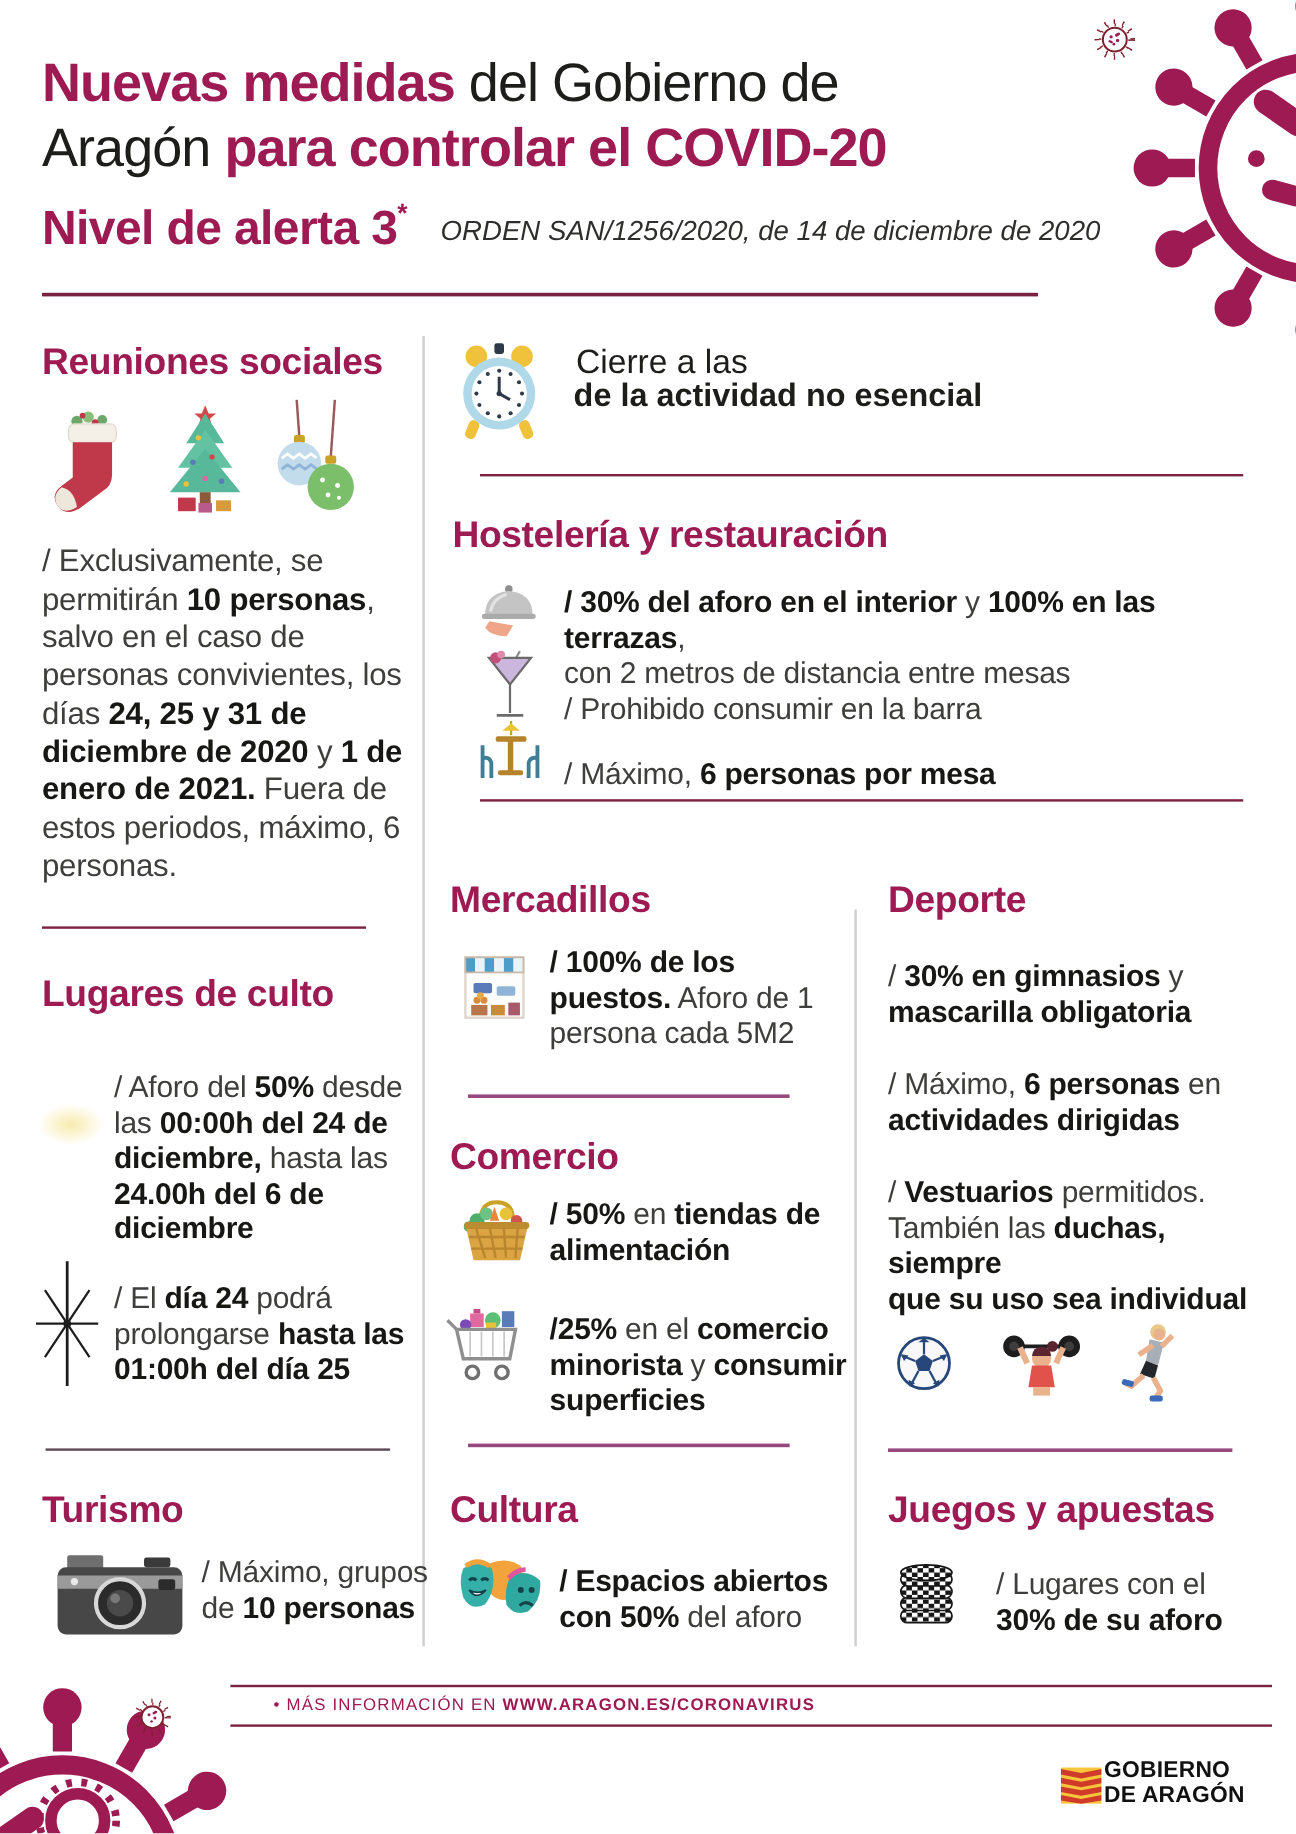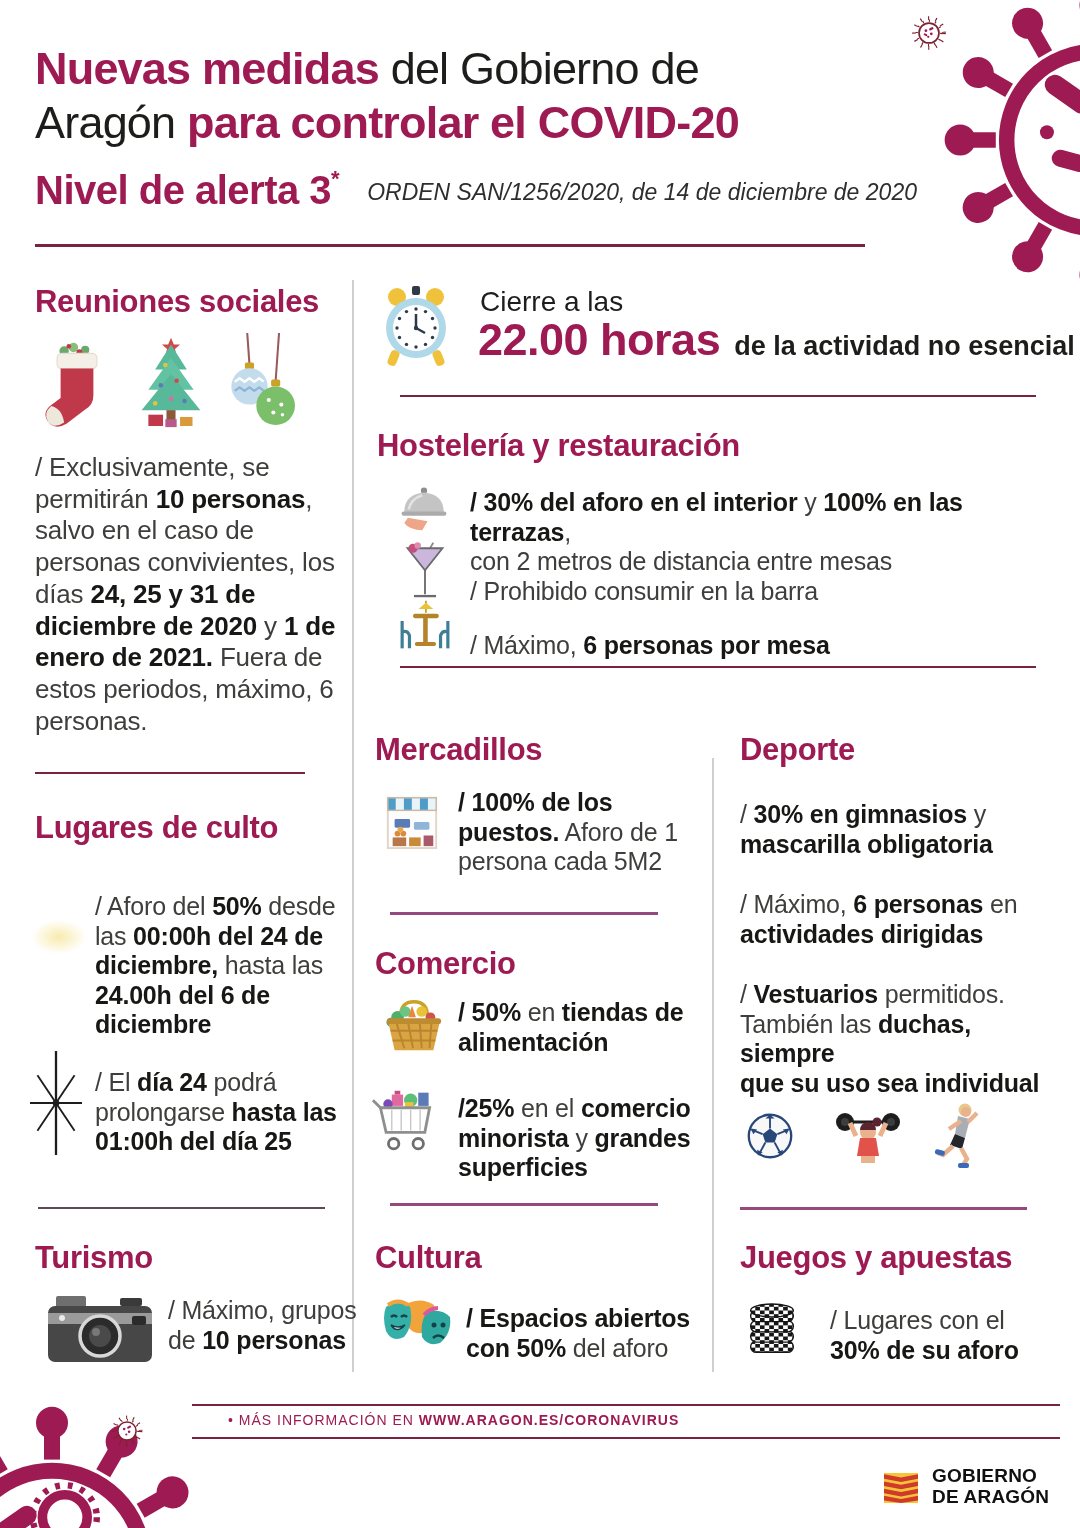--- a/index.html
+++ b/index.html
@@ -22,21 +22,21 @@
   .hr-purple{height:3px;background:#96497C;}
   .hr-dark{height:2px;background:#5E4A56;}
   .vdiv{width:2px;background:#CFCFCF;}
   .closure-intro{font-size:28px;font-weight:400;color:#1D1D1B;}
   .closure-line{display:flex;align-items:baseline;gap:14px;}
   .closure-time{font-size:45px;font-weight:700;color:#9E1A52;letter-spacing:-0.5px;}
   .closure-scope{font-size:27px;font-weight:700;color:#1D1D1B;}
   .glow{background:radial-gradient(closest-side,rgba(244,224,130,0.65),rgba(244,224,130,0) 75%);}
   .footer-info{font-size:14px;letter-spacing:1px;color:#9E1A52;font-weight:500;}
   .footer-info b{font-weight:700;color:#9E1A52;}
-  .logo{display:flex;align-items:flex-start;gap:14px;justify-content:center;}
+  .logo{display:flex;align-items:flex-start;gap:2px;justify-content:center;}
   .logo-text{font-size:19px;font-weight:700;color:#111;line-height:1.1;letter-spacing:0.2px;}
 </style>
 </head>
 <body>
 
 <div class="page">
 
   <svg class="abs" style="left:906px;top:10px;width:46px;height:46px" viewBox="0 0 60 60">
     <circle cx="30" cy="30" r="19.5" fill="none" stroke="#7E2230" stroke-width="5" stroke-dasharray="1.5 8.5"></circle>
     <circle cx="30" cy="30" r="16" fill="none" stroke="#7E2230" stroke-width="3" stroke-dasharray="1.5 6.8"></circle>
@@ -197,21 +197,20 @@
         <circle cx="23.5" cy="36.5" r="1.7"></circle>
         <circle cx="30.5" cy="29.6" r="1.7"></circle>
     </g>
     <line x1="40" y1="46" x2="40" y2="32" stroke="#2E3A4A" stroke-width="2.5"></line>
     <line x1="40" y1="46" x2="49" y2="51" stroke="#2E3A4A" stroke-width="2.5"></line>
     <circle cx="40" cy="46" r="2.2" fill="#2E3A4A"></circle>
   </svg>
 
   <div class="abs closure-intro" style="left:480px;top:286px">Cierre a las</div>
   <div class="abs closure-line" style="left:478px;top:314px">
-    <span class="closure-time">22.00 horas</span>
     <span class="closure-scope">de la actividad no esencial</span>
   </div>
   <div class="abs hr-thin" style="left:400px;top:395px;width:636px"></div>
 
   <h2 class="sec-title abs" style="left:377px;top:428px">Hostelería y restauración</h2>
 
   <svg class="abs" style="left:397px;top:480px;width:54px;height:52px" viewBox="0 0 60 58">
     <circle cx="30" cy="12" r="3.5" fill="#8E8E8E"></circle>
     <path d="M8 36 Q8 16 30 14 Q52 16 52 36 Z" fill="#C4C4C4"></path>
     <path d="M13 33 Q15 21 28 17" stroke="#E2E2E2" stroke-width="3" fill="none"></path>
@@ -305,21 +304,21 @@
     <g stroke="#C8C8C8" stroke-width="1.5">
       <line x1="22" y1="22" x2="22" y2="44"></line>
         <line x1="32" y1="22" x2="32" y2="44"></line>
       <line x1="42" y1="22" x2="42" y2="44"></line>
         <line x1="52" y1="22" x2="52" y2="44"></line>
     </g>
     <line x1="2" y1="12" x2="10" y2="20" stroke="#8F8F8F" stroke-width="3"></line>
     <circle cx="24" cy="58" r="5.5" fill="#fff" stroke="#6F6F6F" stroke-width="3"></circle>
     <circle cx="50" cy="58" r="5.5" fill="#fff" stroke="#6F6F6F" stroke-width="3"></circle>
   </svg>
-  <p class="rich item abs" style="left:458px;top:1094px;width:255px"><b>/25%</b><span> en el </span><b>comercio</b><br><b>minorista</b><span> y </span><b>grandes</b><br><b>superficies</b></p>
+  <p class="rich item abs" style="left:458px;top:1094px;width:255px"><b>/25%</b><span> en el </span><b>comercio</b><br><b>minorista</b><span> y </span><b>consumir</b><br><b>superficies</b></p>
 
   <div class="abs hr-purple" style="left:390px;top:1203px;width:268px"></div>
 
   <h2 class="sec-title abs" style="left:375px;top:1240px">Cultura</h2>
 
   <svg class="abs" style="left:378px;top:1296px;width:80px;height:64px" viewBox="0 0 80 62">
     <path d="M30 6 Q44 0 56 8 Q60 24 50 34 Q38 40 30 30 Q24 16 30 6 Z" fill="#F2A33C"></path>
     <path d="M48 16 Q62 10 72 20 Q74 36 62 46 Q50 50 44 40 Q42 26 48 16 Z" fill="#2FA8A0"></path>
     <path d="M46 18 Q52 11 60 11" stroke="#E0559F" stroke-width="4" fill="none"></path>
     <circle cx="56" cy="28" r="2.5" fill="#14424A"></circle>

